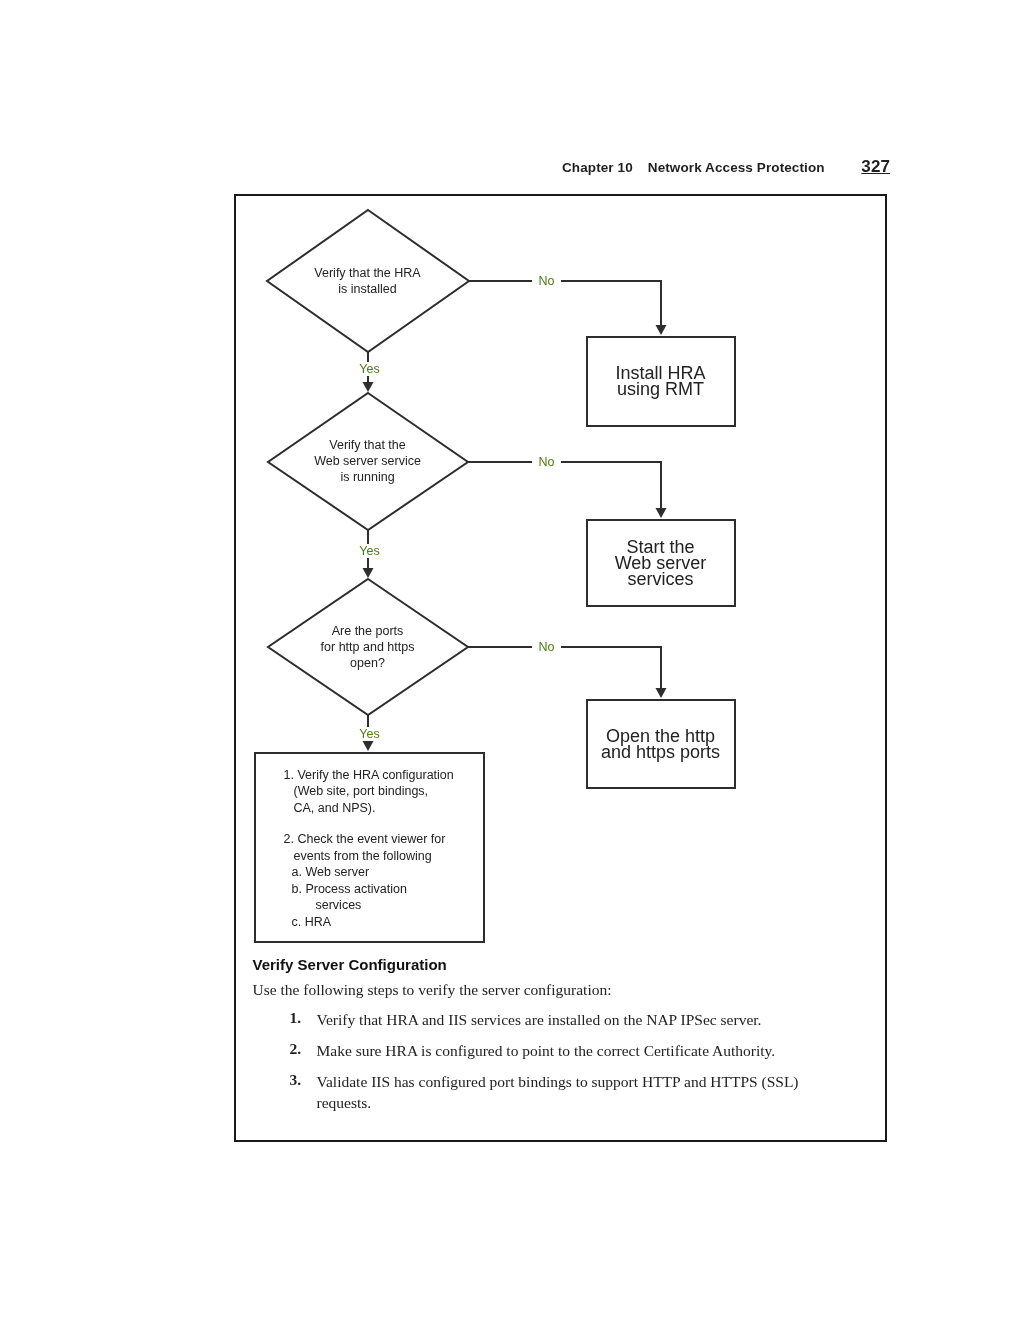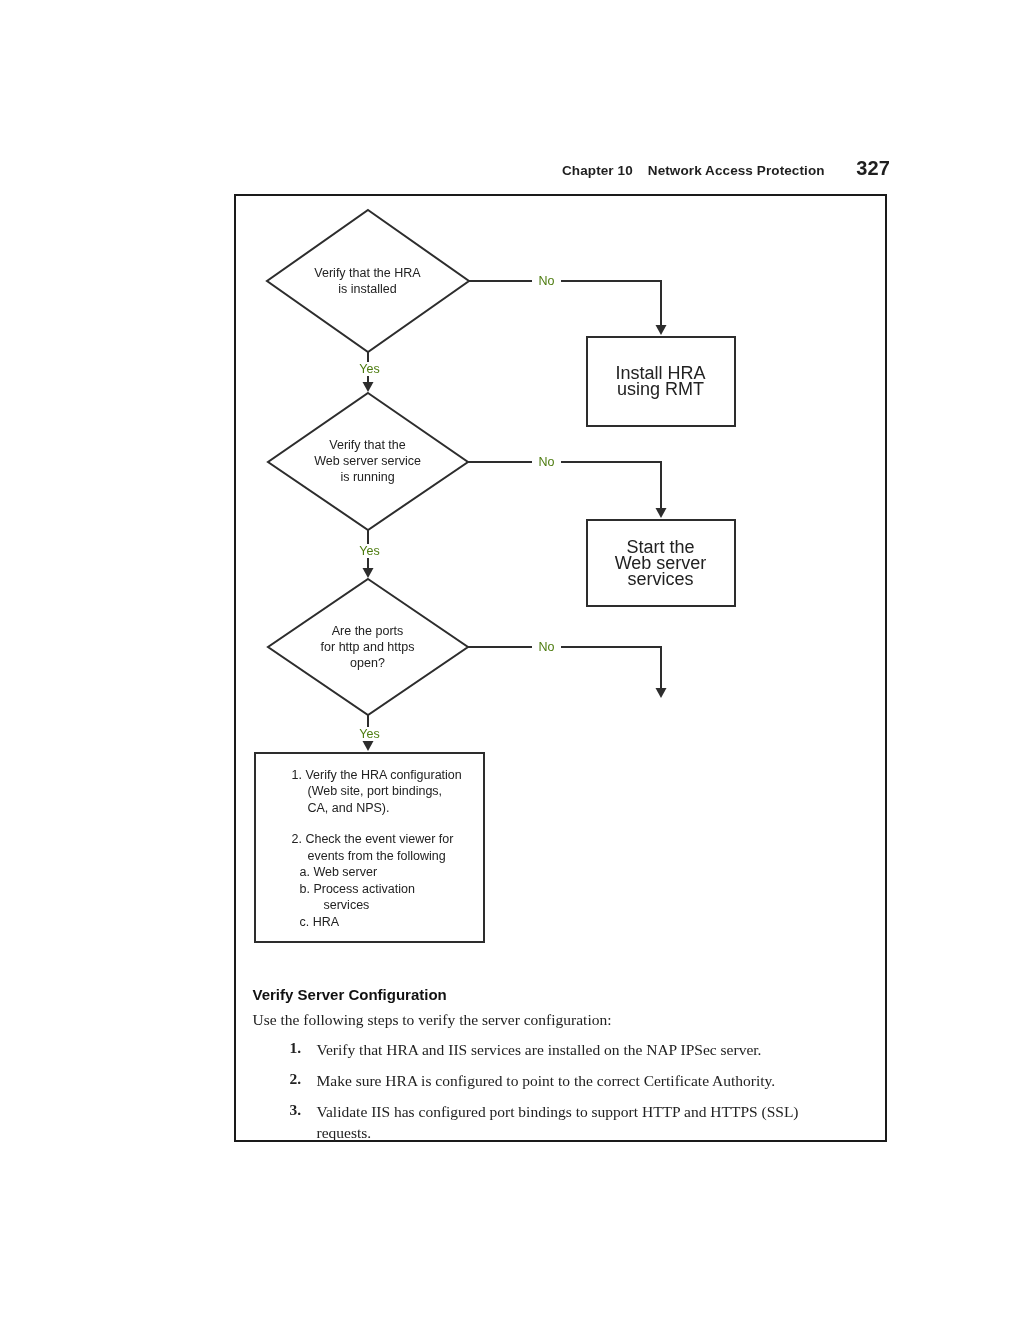--- a/index.html
+++ b/index.html
@@ -9,21 +9,21 @@
     font-family:"Liberation Sans", sans-serif; color:#1f1f1f; overflow:hidden;
   }
 
   
   .running-header {
     position:absolute; left:562px; top:157px; width:328px;
     display:flex; align-items:baseline;
     font-weight:bold; font-size:13.5px; letter-spacing:0.1px;
   }
   .rh-title { margin-left:15px; }
-  .rh-page  { margin-left:auto; font-size:20px; }
+  .rh-page  { margin-left:auto; font-size:17px;text-decoration:underline; }
 
   
   .figure-box {
     position:absolute; left:234px; top:194px; width:653px; height:948px;
     border:2.5px solid #1a1a1a; background:#ffffff;
   }
   .figure-inner { position:absolute; left:-2.5px; top:-2.5px; width:653px; height:948px; }
 
   svg.connectors { position:absolute; left:0; top:0; }
 
@@ -45,29 +45,29 @@
   #action-3 { top:505px; height:90px; }
 
   .edge-label {
     position:absolute; transform:translate(-50%,-50%);
     background:#ffffff; padding:0 7px; font-size:12.5px; color:#4d7c0f; white-space:nowrap;
   }
 
   .result-box {
     position:absolute; left:20px; top:558px; width:231px; height:191px;
     border:2px solid #2d2d2d; background:#ffffff;
-    padding:13px 6px 0 36px; font-size:12.5px; line-height:16.5px; color:#222;
+    padding:13px 6px 0 28px; font-size:12.5px; line-height:16.5px; color:#222;
   }
-  .rl-1 { margin-left:16px; }
+  .rl-1 { margin-left:10px; }
   .rl-2 { margin-left:8px; }
   .rl-3 { margin-left:32px; }
   .rl-gap { margin-top:15px; }
 
   
-  .text-section { position:absolute; left:19px; top:792px; width:616px; }
+  .text-section { position:absolute; left:19px; top:762px; width:616px; }
   .section-heading {
     font-family:"Liberation Sans", sans-serif; font-weight:bold;
     font-size:15px; color:#111;
   }
   .section-intro {
     margin-top:8px; font-family:"Liberation Serif", serif;
     font-size:15.5px; color:#222;
   }
   .steps { margin-top:5px; }
   .step { display:flex; margin:10px 0 0 37px; font-family:"Liberation Serif", serif; font-size:15.5px; color:#222; }
@@ -127,20 +127,24 @@
 
       <div class="action-box" id="action-1">
         <span>Install HRA</span>
         <span>using RMT</span>
       </div>
       <div class="action-box" id="action-2">
         <span>Start the</span>
         <span>Web server</span>
         <span>services</span>
       </div>
+      <div class="action-box" id="action-3">
+        <span>Open the http</span>
+        <span>and https ports</span>
+      </div>
 
       <span class="edge-label" style="left:313px; top:87px;">No</span>
       <span class="edge-label" style="left:313px; top:268px;">No</span>
       <span class="edge-label" style="left:313px; top:453px;">No</span>
       <span class="edge-label" style="left:136px; top:175px;">Yes</span>
       <span class="edge-label" style="left:136px; top:357px;">Yes</span>
       <span class="edge-label" style="left:136px; top:540px;">Yes</span>
 
       <div class="result-box">
         <div>1. Verify the HRA configuration</div>

